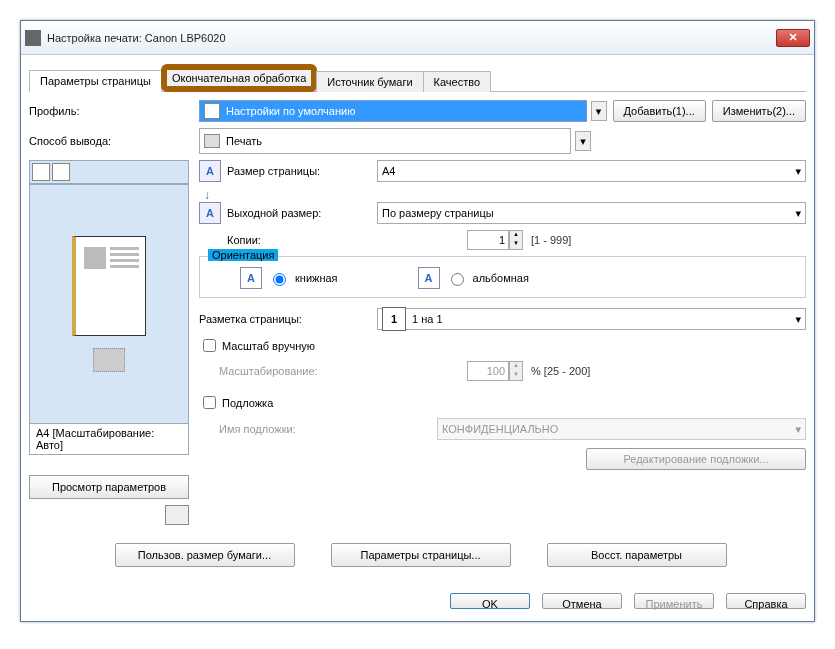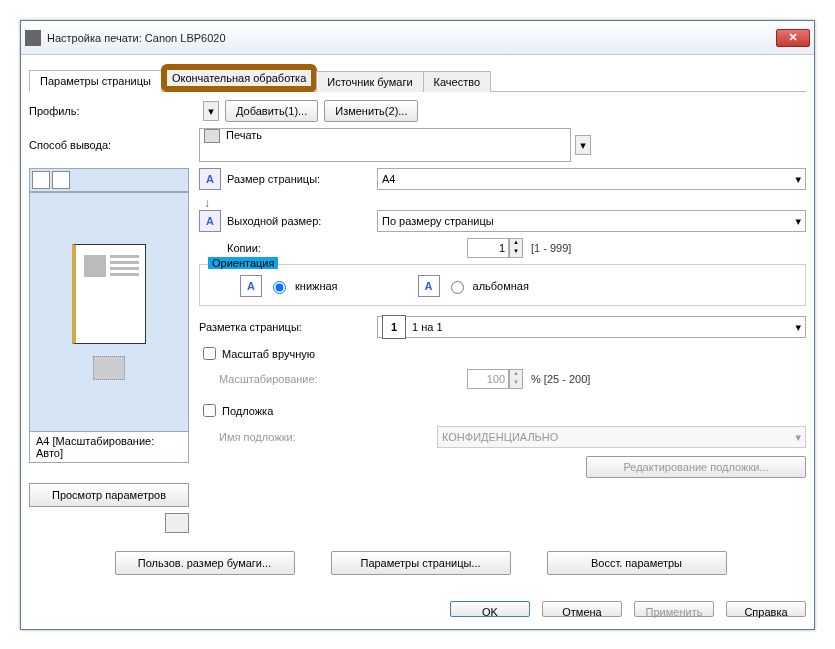--- a/index.html
+++ b/index.html
@@ -14,21 +14,21 @@
 .tab { padding: 4px 10px; border: 1px solid #b8b8b8; border-bottom: none; background: #f0f0f0; margin-right: -1px; cursor: pointer; position: relative; top: 1px; }
 .tab.active { background: #fff; border-bottom: 1px solid #fff; }
 .tab.highlighted { border: 6px solid #a16207; border-radius: 6px; padding: 2px 5px; }
 .row { display: flex; align-items: center; margin-bottom: 6px; }
 .label-col { width: 170px; }
 .profile-select { flex: 1; display: flex; align-items: center; background: #3399ff; color: #fff; border: 1px solid #7a9ec7; height: 22px; padding: 0 4px; }
 .profile-icon { width: 16px; height: 16px; background: #fff; margin-right: 6px; display: inline-block; border: 1px solid #888; }
 .dropdown-arrow { width: 16px; height: 20px; background: #f0f0f0; border: 1px solid #aaa; display: flex; align-items: center; justify-content: center; margin-left: 4px; cursor: pointer; }
 .btn { border: 1px solid #9a9a9a; background: linear-gradient(#fff,#e8e8e8); padding: 2px 10px; cursor: pointer; border-radius: 2px; margin-left: 6px; height: 22px; line-height: 16px; }
 .btn.disabled { color: #999; }
-.output-select { flex: 1; display: flex; border: 1px solid #aaa; background: #fff; height: 34px; padding: 0 4px; }
+.output-select { flex: 1; display: flex; align-items: center; border: 1px solid #aaa; background: #fff; height: 26px; padding: 0 4px; }
 .printer-icon { width: 16px; height: 14px; background: #ddd; border: 1px solid #888; margin-right: 6px; }
 .main-area { display: flex; gap: 10px; }
 .preview-pane { width: 160px; }
 .preview-tabs { display: flex; background: #d6e5f5; border: 1px solid #9ab; padding: 2px; }
 .preview-tab-icon { width: 18px; height: 18px; background: #fff; border: 1px solid #888; margin-right: 2px; }
 .preview-canvas { border: 1px solid #9ab; background: #d6e5f5; height: 240px; display: flex; flex-direction: column; align-items: center; justify-content: center; padding: 10px 0; }
 .page-thumb { width: 74px; height: 100px; background: #fff; border: 1px solid #333; border-left: 4px solid #d4a84a; position: relative; }
 .page-thumb::before { content:""; position:absolute; top:10px; left:8px; width:22px; height:22px; background:#bbb; }
 .page-thumb::after { content:""; position:absolute; top:10px; left:34px; right:6px; height:3px; background:#bbb; box-shadow: 0 6px 0 #bbb, 0 12px 0 #bbb, 0 18px 0 #bbb; }
 .stack-icon { width: 32px; height: 24px; background: #ccc; margin-top: 12px; border: 1px dotted #88a; }
@@ -74,20 +74,24 @@
   <div class="content">
     <div class="tabs">
       <div class="tab active">Параметры страницы</div>
       <div class="tab highlighted">Окончательная обработка</div>
       <div class="tab">Источник бумаги</div>
       <div class="tab">Качество</div>
     </div>
 
     <div class="row">
       <div class="label-col">Профиль:</div>
+      <div class="profile-select">
+        <span class="profile-icon"></span>
+        <span>Настройки по умолчанию</span>
+      </div>
       <div class="dropdown-arrow">▾</div>
       <button class="btn">Добавить(1)...</button>
       <button class="btn">Изменить(2)...</button>
     </div>
 
     <div class="row">
       <div class="label-col">Способ вывода:</div>
       <div class="output-select">
         <span class="printer-icon"></span>
         <span>Печать</span>

